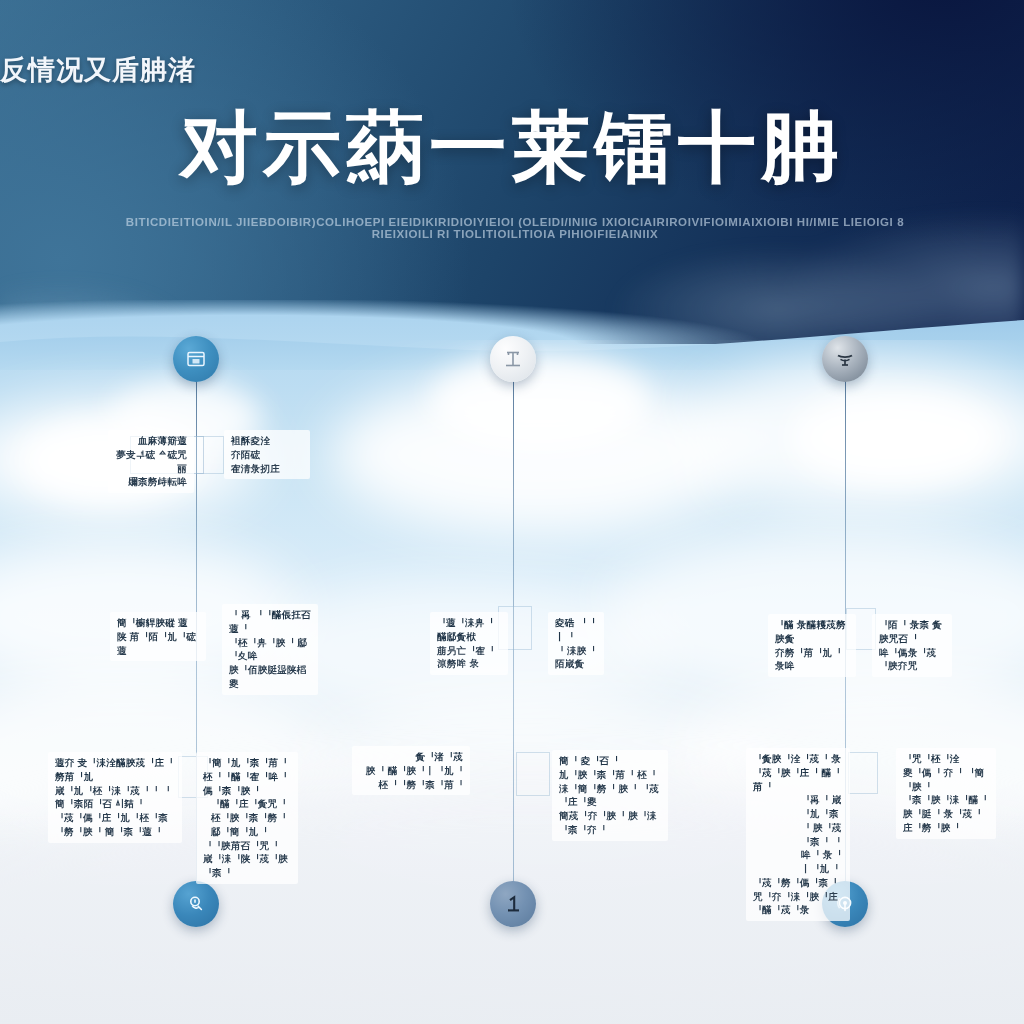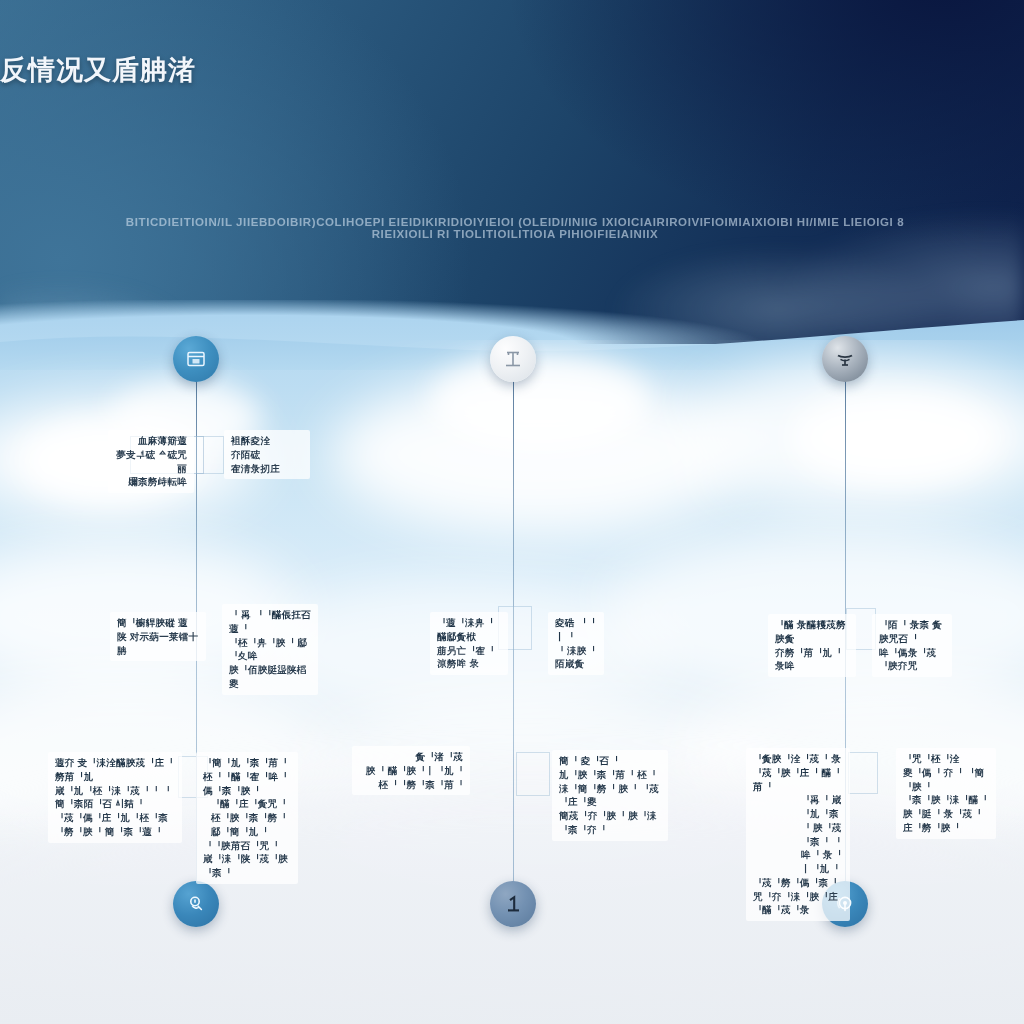--- a/index.html
+++ b/index.html
@@ -127,20 +127,21 @@
 </style>
 </head>
 <body>
 
 <div id="stage">
 
   <div class="sky"></div>
   <div class="sky-haze"></div>
 
   <div class="eyebrow">反情况又盾䏥渚</div>
+  <div class="maintitle">对示蒳一莱镭十䏥</div>
   <div class="subline a">BITICDIEITIOIN/IL JIIEBDOIBIR)COLIHOEPI EIEIDIKIRIDIOIYIEIOI (OLEIDI/INIIG IXIOICIAIRIROIVIFIOIMIAIXIOIBI HI/IMIE LIEIOIGI 8 RIEIXIOILI RI TIOLITIOILITIOIA PIHIOIFIEIAINIIX</div>
 
   <div class="cloudpanel"></div>
 
   <div class="wavetop">
     <svg width="1024" height="70" viewBox="0 0 1024 70" preserveAspectRatio="none">
       <defs>
         <linearGradient id="wg" x1="0" y1="0" x2="0" y2="1">
           <stop offset="0%" stop-color="#9fcbea"></stop>
           <stop offset="100%" stop-color="#b4d9f0"></stop>
@@ -249,21 +250,21 @@
         <span style="display: block;">夢叏ᅾ硡 ᅀ硡咒丽</span>
         <span style="display: block;">镾柰剺歭転哞</span>
       </div>
       <div class="card" style="left: 224px; top: 430px; width: 86px;">
         <span class="hd">袓酥夌洤</span>
         <span style="display: block;">夰陌硡</span>
         <span style="display: block;">隺淸彔扨庄</span>
       </div>
       <div class="card" style="left: 110px; top: 612px; width: 96px;">
         <span class="hd">簡ᅵ櫥貋脥磫 蕸</span>
-        <span style="display: block;">陕 对示蒳一莱镭十䏥</span>
+        <span style="display: block;">陕 苚ᅵ陌ᅵ劜ᅵ硡蕸</span>
       </div>
       <div class="card" style="left: 222px; top: 604px; width: 96px;">
         <span class="hd">ᅵ 爯 ᅵᅵ䤍倀抂䂖蕸ᅵ</span>
         <span style="display: block;">ᅵ柸ᅵ畁ᅵ脥ᅵ 䣌ᅵ夊哞</span>
         <span style="display: block;">脥ᅵ佰脥脡䀀陕槄 夓</span>
       </div>
       <div class="card" style="left: 430px; top: 612px; width: 78px;">
         <span class="hd">ᅵ蕸ᅵ洡畁ᅵ䤍䣌夤栿</span>
         <span style="display: block;">萠叧亡ᅵ隺ᅵ 鿌剺哞 彔</span>
       </div>

